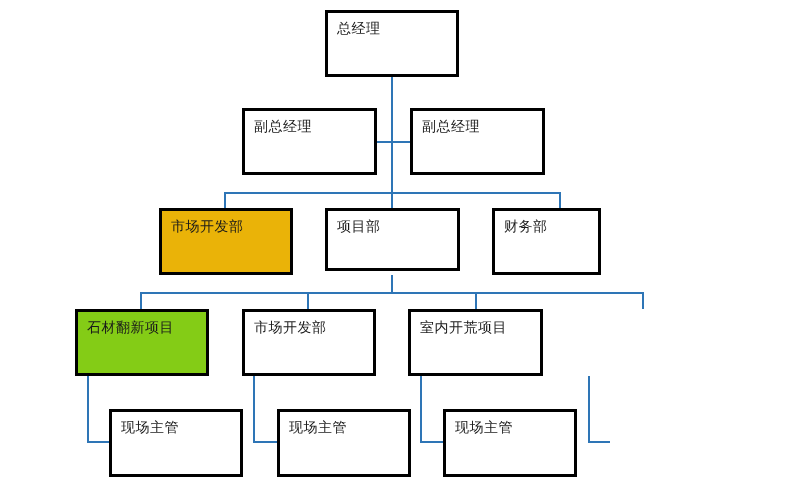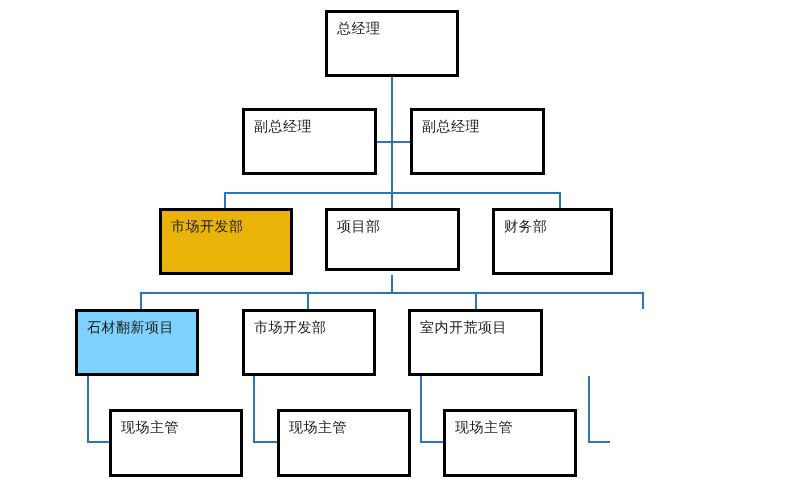--- a/index.html
+++ b/index.html
@@ -69,24 +69,24 @@
     </div>
     <div class="node" style="left: 410px; top: 108px; width: 135px; height: 67px; border-color: rgb(0, 0, 0); background: rgb(255, 255, 255);">
       <div class="label">副总经理</div>
     </div>
     <div class="node" style="left: 159px; top: 208px; width: 134px; height: 67px; border-color: rgb(0, 0, 0); background: #eab308;">
       <div class="label">市场开发部</div>
     </div>
     <div class="node" style="left: 325px; top: 208px; width: 135px; height: 63px; border-color: rgb(0, 0, 0); background: rgb(255, 255, 255);">
       <div class="label">项目部</div>
     </div>
-    <div class="node" style="left: 492px; top: 208px; width: 121px; height: 67px; border-color: rgb(0, 0, 0); background: rgb(255, 255, 255);">
+    <div class="node" style="left: 492px; top: 208px; width: 109px; height: 67px; border-color: rgb(0, 0, 0); background: rgb(255, 255, 255);">
       <div class="label">财务部</div>
     </div>
-    <div class="node" style="left: 75px; top: 309px; width: 124px; height: 67px; border-color: rgb(0, 0, 0); background: #7dd3fc;">
+    <div class="node" style="left: 75px; top: 309px; width: 134px; height: 67px; border-color: rgb(0, 0, 0); background: #84cc16;">
       <div class="label">石材翻新项目</div>
     </div>
     <div class="node" style="left: 242px; top: 309px; width: 134px; height: 67px; border-color: rgb(0, 0, 0); background: rgb(255, 255, 255);">
       <div class="label">市场开发部</div>
     </div>
     <div class="node" style="left: 408px; top: 309px; width: 135px; height: 67px; border-color: rgb(0, 0, 0); background: rgb(255, 255, 255);">
       <div class="label">室内开荒项目</div>
     </div>
     <div class="node" style="left: 109px; top: 409px; width: 134px; height: 68px; border-color: rgb(0, 0, 0); background: rgb(255, 255, 255);">
       <div class="label">现场主管</div>

